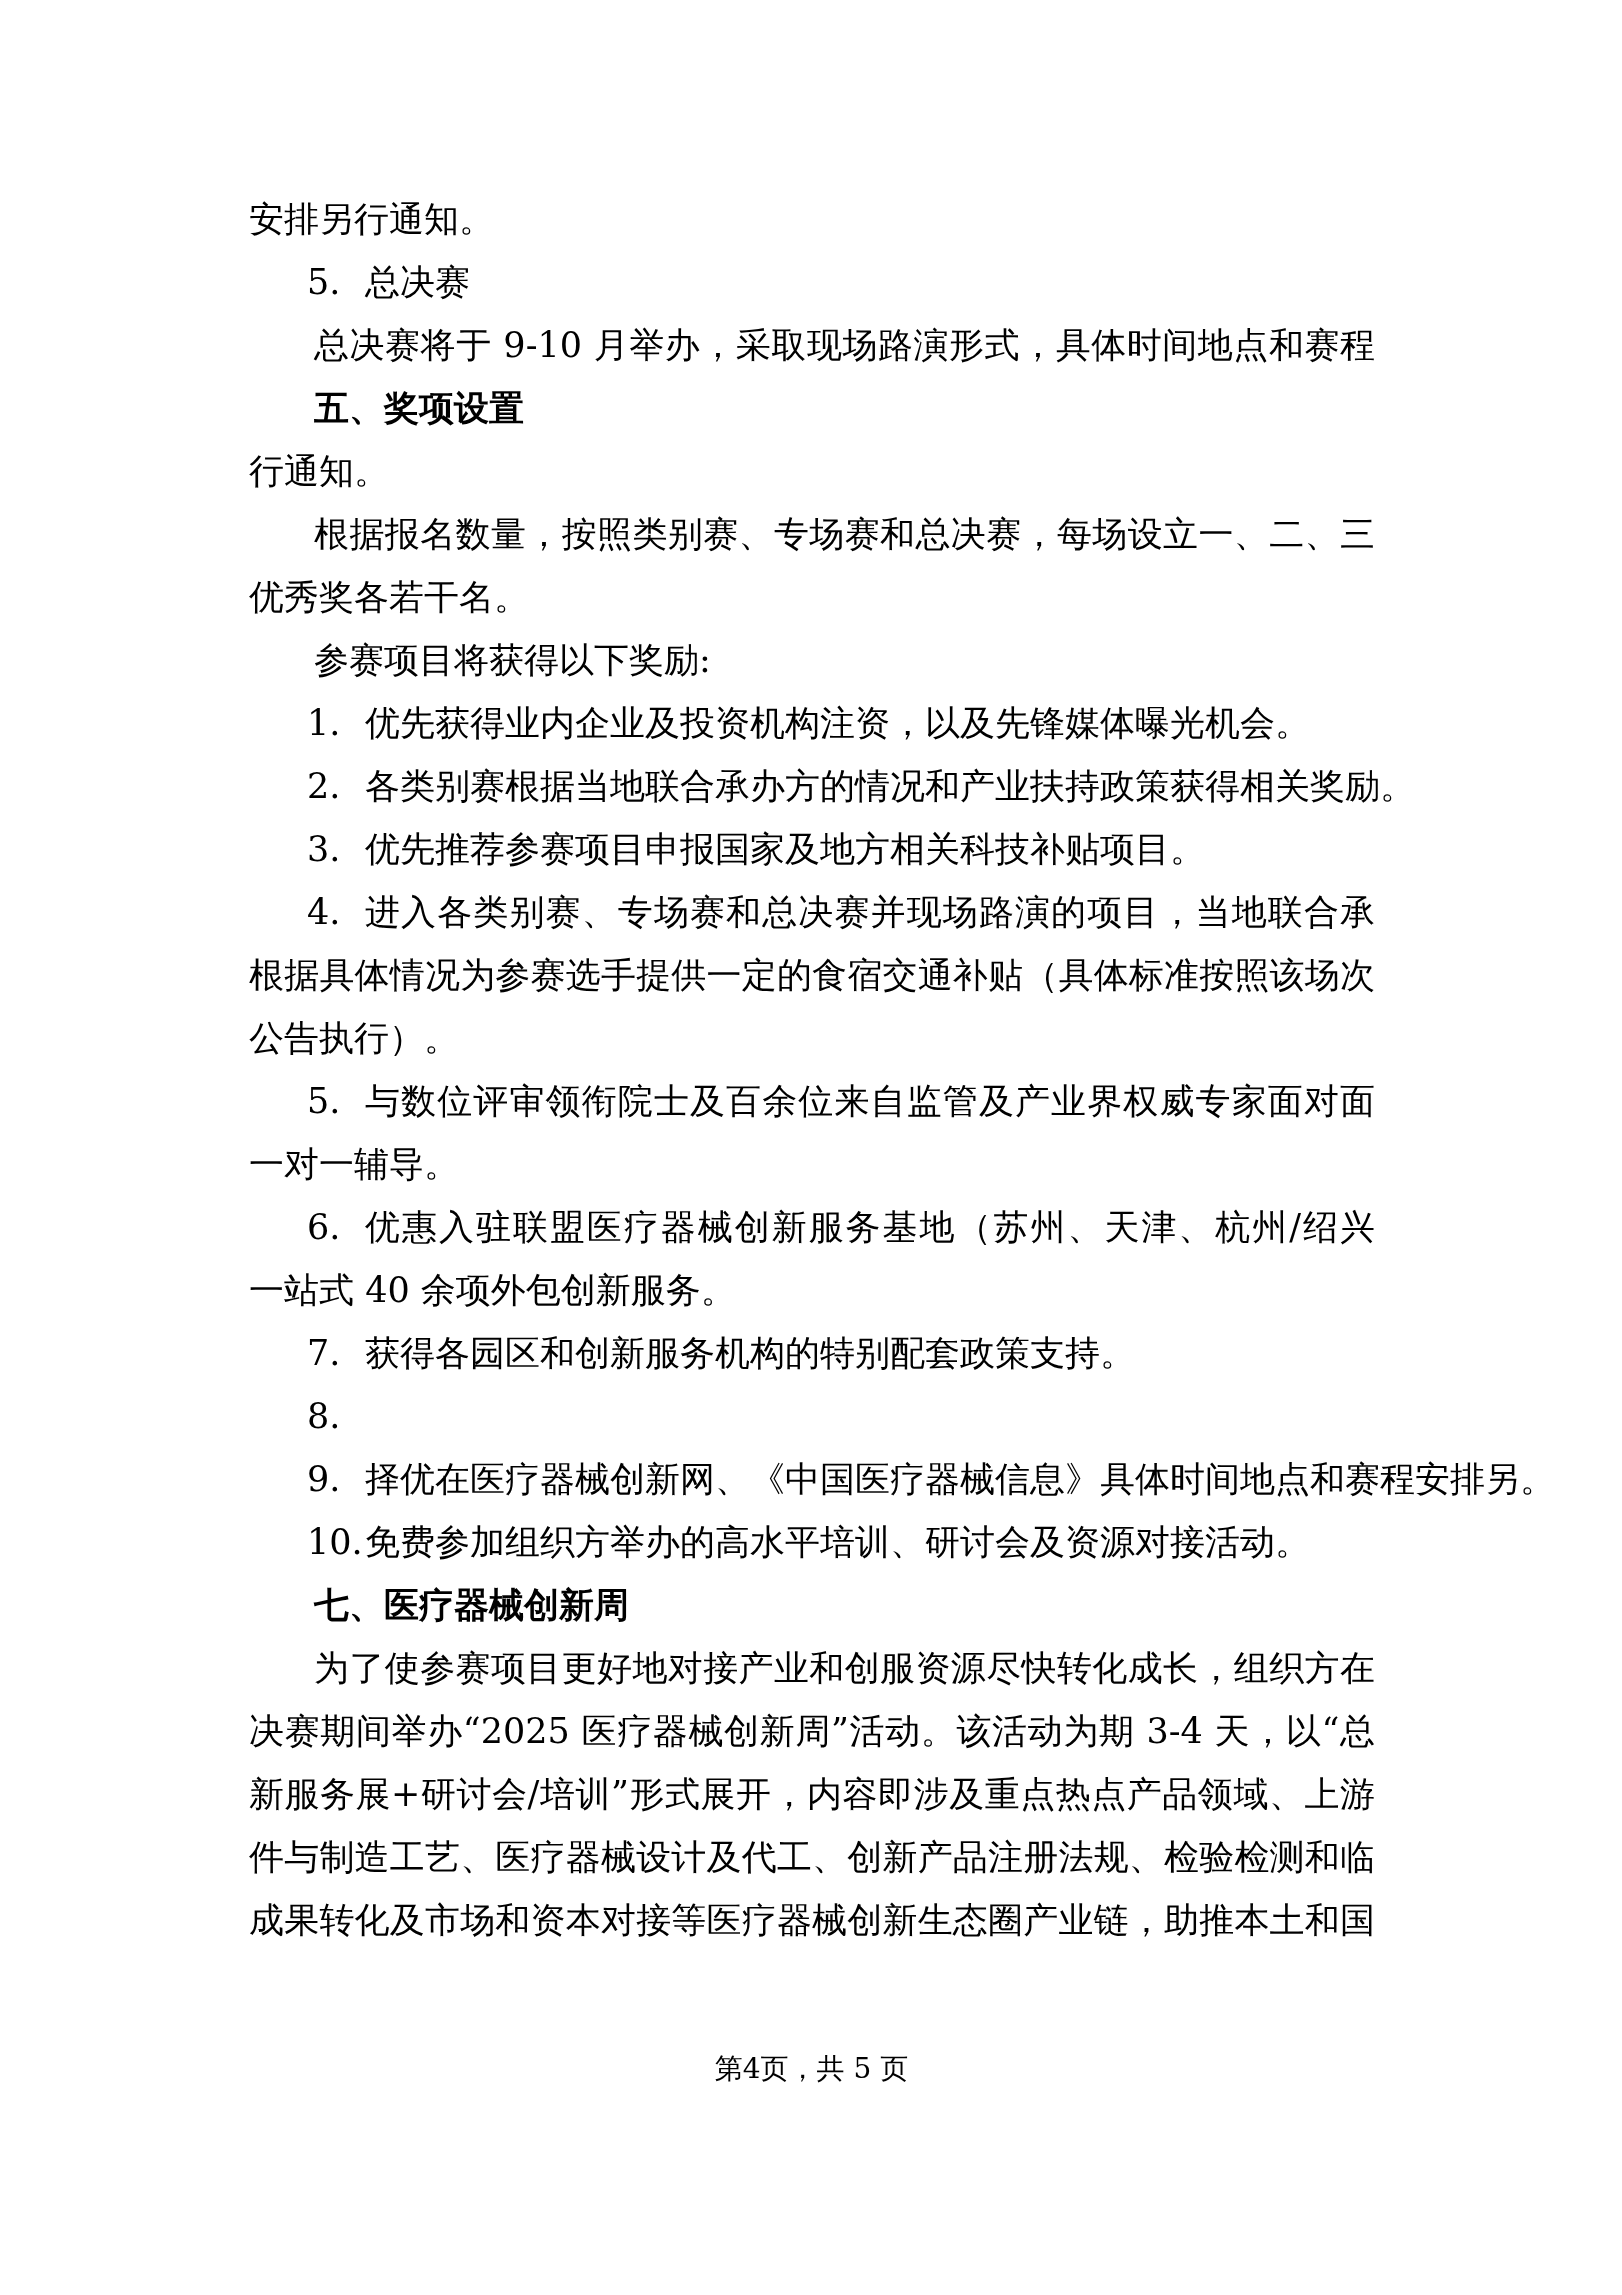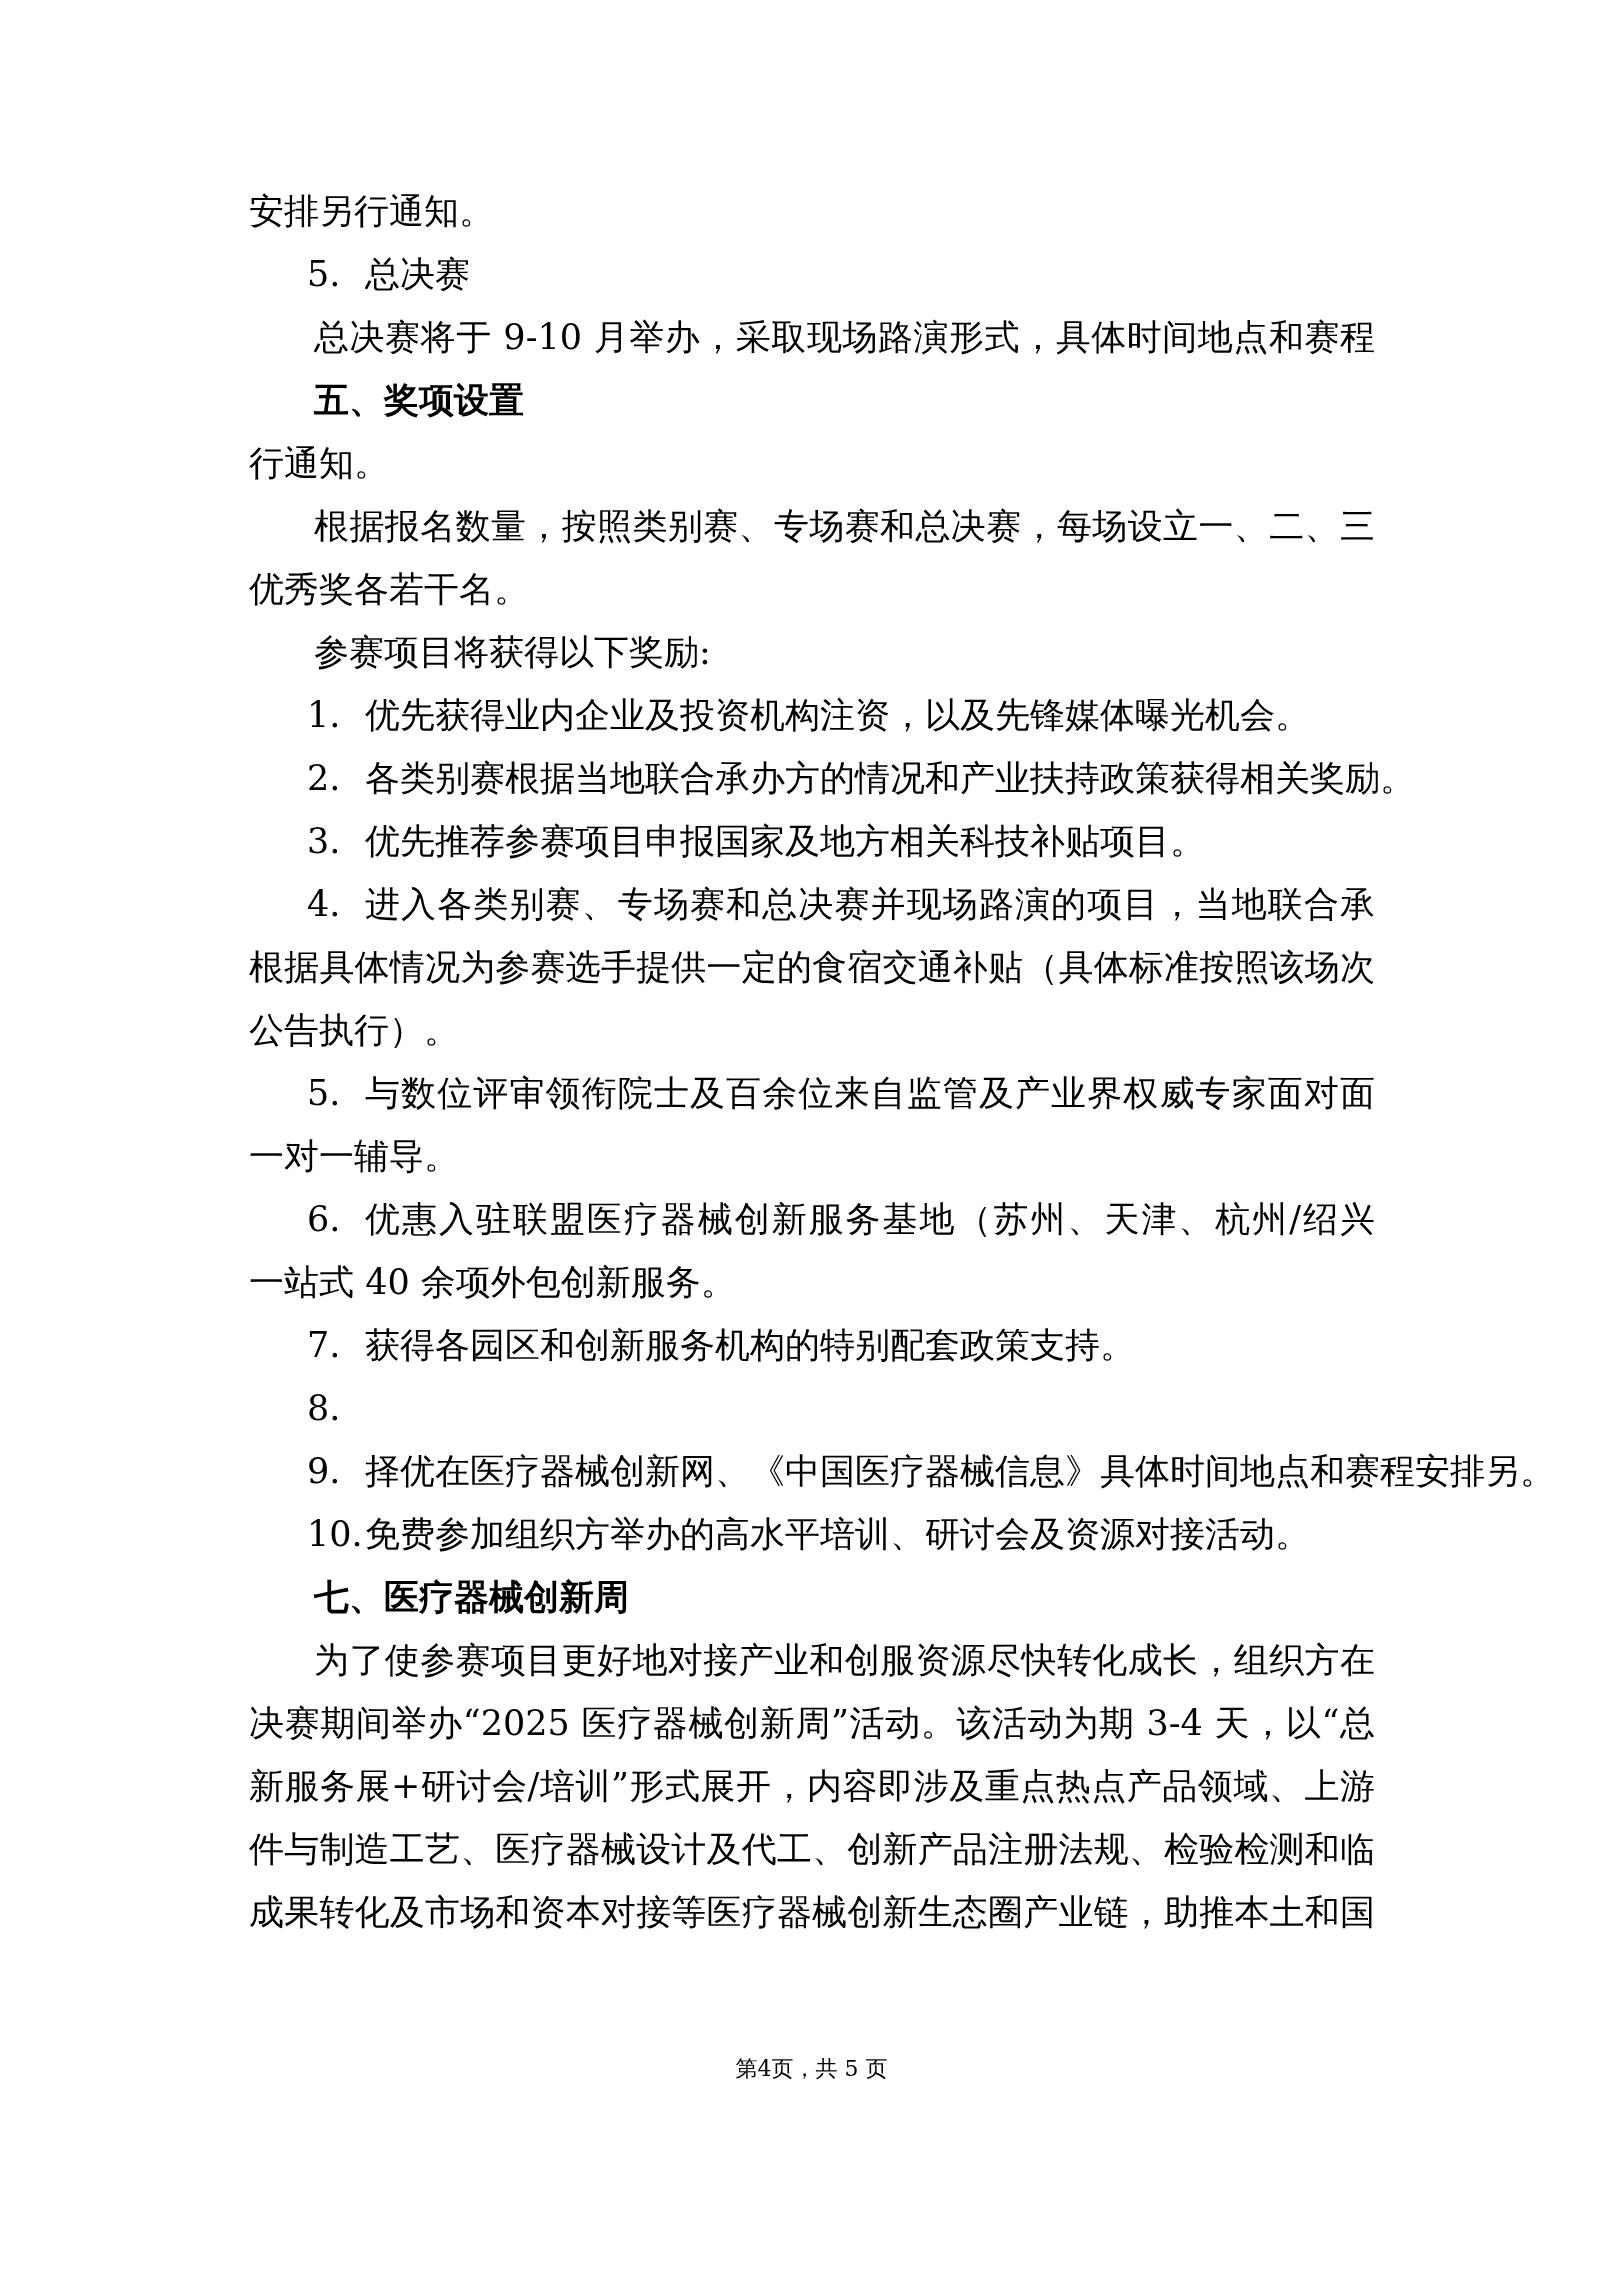--- a/index.html
+++ b/index.html
@@ -6,21 +6,21 @@
   .page{
     position:relative;
     width:1623px;height:2295px;
     background:#ffffff;
     color:#000000;
     font-family:"DejaVu Serif","Liberation Serif",serif;
     overflow:hidden;
   }
   .body-block{
     position:absolute;
-    left:249px;top:180px;width:1126px;
+    left:249px;top:188px;width:1126px;
   }
   .line{
     height:63px;
     line-height:63px;
     font-size:35px;
     white-space:nowrap;
     overflow:visible;
   }
   .line.j{
     white-space:normal;
@@ -47,21 +47,21 @@
     text-align-last:justify;
     overflow:hidden;
   }
   .footer{
     position:absolute;
     left:0;right:0;
     top:2046px;
     height:46px;
     line-height:46px;
     text-align:center;
-    font-size:22px;
+    font-size:28px;
     font-family:"DejaVu Serif","Liberation Serif",serif;
   }
 </style>
 </head>
 <body>
 
 <div class="page">
   <div class="body-block" id="doc-body">
       <div class="line">安排另行通知。</div>
       <div class="line item">

